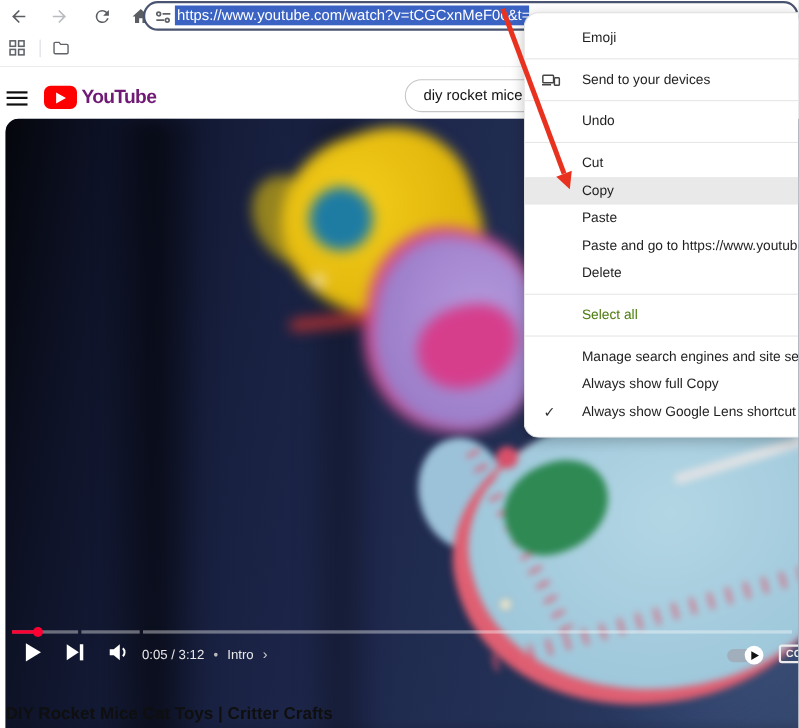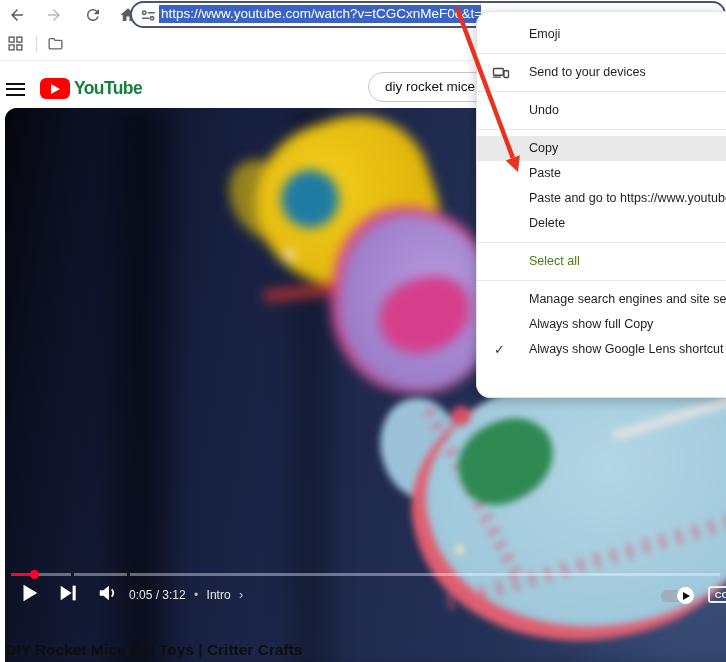--- a/index.html
+++ b/index.html
@@ -16,21 +16,21 @@
   .bookbar{position:absolute;left:0;top:30px;width:726px;height:28px;background:#fff;}
   .bdiv{position:absolute;left:36px;top:6px;width:1px;height:16px;background:#dadce0;}
   
   .masthead{position:absolute;left:0;top:60px;width:726px;height:52px;background:#fff;border-top:1px solid #ececec;}
   .burger{position:absolute;left:6px;top:22px;width:19px;height:13px;cursor:pointer;}
   .burger i{display:block;height:1.8px;background:#0f0f0f;margin-bottom:3.6px;}
   .ytlogo{position:absolute;left:40px;top:17px;display:flex;align-items:center;cursor:pointer;}
   .ytbadge{width:30px;height:21px;background:#f00;border-radius:6px;position:relative;}
   .ytbadge:before{content:"";position:absolute;left:11px;top:5.5px;border-left:9px solid #fff;
      border-top:5px solid transparent;border-bottom:5px solid transparent;}
-  .ytname{font-size:17.5px;font-weight:bold;color:#15803d;letter-spacing:-0.6px;margin-left:4px;}
+  .ytname{font-size:17.5px;font-weight:bold;color:#701a75;letter-spacing:-0.6px;margin-left:4px;}
   .searchpill{position:absolute;left:368px;top:11px;width:352px;height:30px;border:1px solid #c6c6c6;
      border-radius:16px;box-sizing:border-box;background:#fff;}
   .searchtxt{position:absolute;left:16px;top:0;line-height:28px;font-size:13.5px;color:#111;}
   
   .video{position:absolute;left:5px;top:108px;width:721px;height:635px;border-radius:12px 0 0 12px;
      overflow:hidden;background:#1b2240;}
   .abs{position:absolute;}
   .bg-grad{inset:0;background:linear-gradient(100deg,#05060c 0%,#0e1328 12%,#182040 30%,#1f294e 50%,#243156 68%,#2b3c64 85%,#36496f 100%);}
   .bg-fold{left:88px;top:0;width:95px;height:100%;background:linear-gradient(90deg,transparent,rgba(0,0,0,.55),transparent);filter:blur(8px);}
   .bg-fold2{left:270px;top:0;width:70px;height:100%;background:linear-gradient(90deg,transparent,rgba(0,0,0,.3),transparent);filter:blur(8px);}
@@ -236,20 +236,21 @@
           <rect x="2" y="6" width="13" height="9" rx="1"></rect>
             <line x1="1" y1="17.5" x2="12" y2="17.5"></line>
           <rect x="16" y="9" width="6" height="9" rx="1" fill="#fff"></rect>
         </g>
       </svg>
       <span>Send to your devices</span>
     </div>
     <div class="msep"></div>
     <div class="mrow"><span>Undo</span></div>
     <div class="msep"></div>
+    <div class="mrow"><span>Cut</span></div>
     <div class="mrow hl"><span>Copy</span></div>
     <div class="mrow"><span>Paste</span></div>
     <div class="mrow"><span>Paste and go to https://www.youtube.com</span></div>
     <div class="mrow"><span>Delete</span></div>
     <div class="msep"></div>
     <div class="mrow disabled"><span>Select all</span></div>
     <div class="msep"></div>
     <div class="mrow"><span>Manage search engines and site search</span></div>
     <div class="mrow"><span>Always show full Copy</span></div>
     <div class="mrow">

